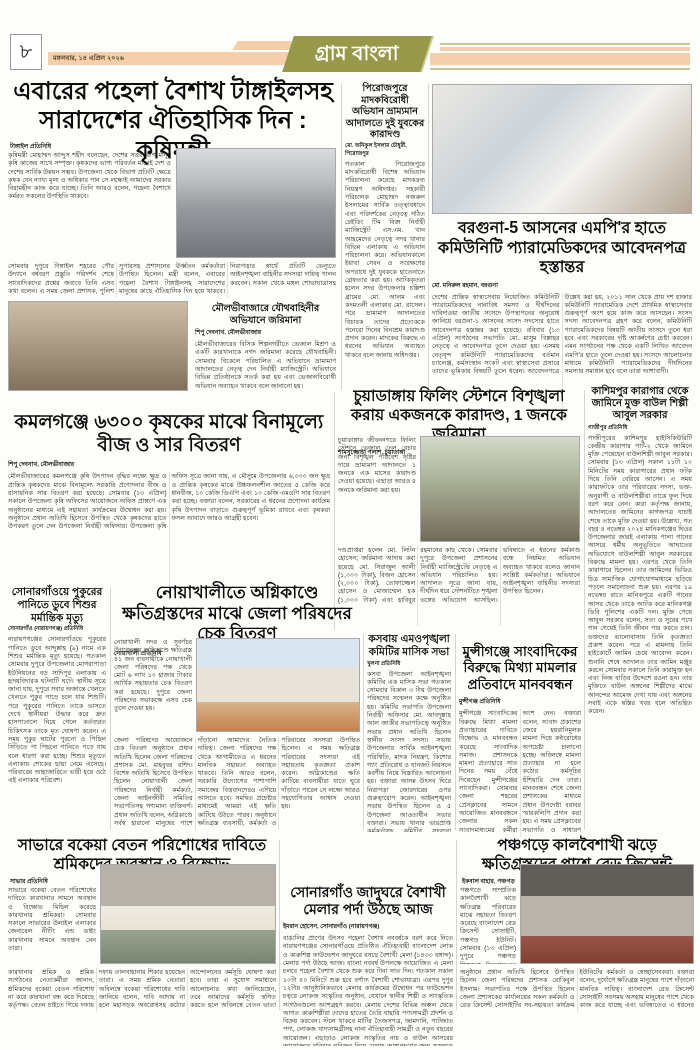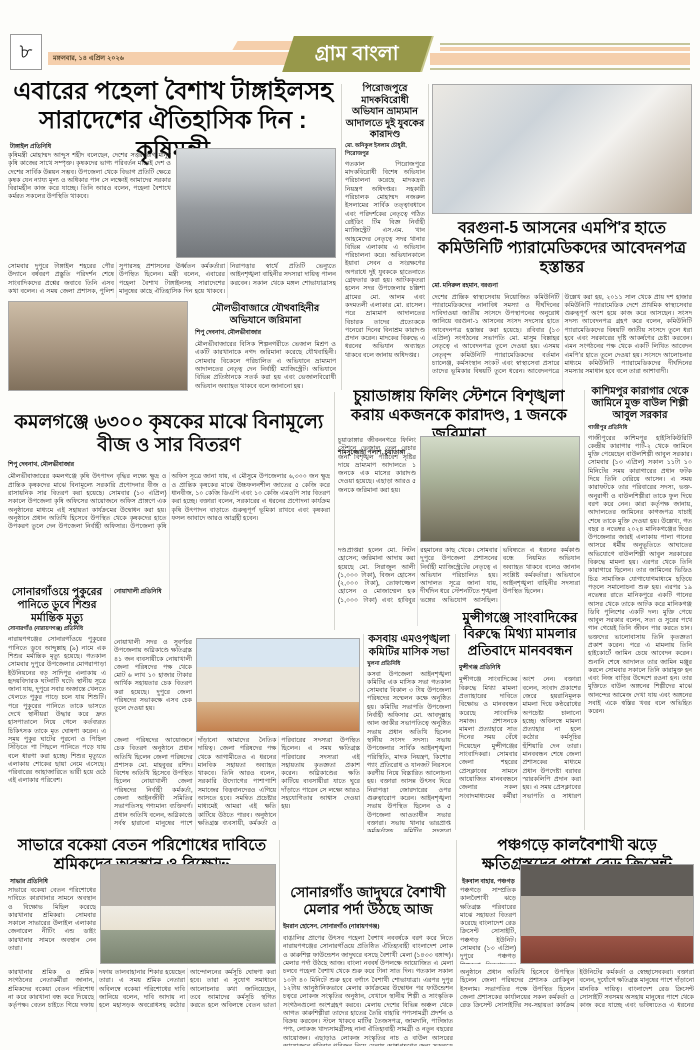--- a/index.html
+++ b/index.html
@@ -113,37 +113,38 @@
 
   <div class="abs" style="left:8px;top:585px;width:98px;">
     <div class="hl" style="font-size:10.5px;">সোনারগাঁওয়ে পুকুরের পানিতে ডুবে শিশুর মর্মান্তিক মৃত্যু</div>
     <div class="byline" style="margin:2px 0;font-size:5.5px;">সোনারগাঁও (নারায়ণগঞ্জ) প্রতিনিধি</div>
     <div class="bt" style="height:188px;">নারায়ণগঞ্জের সোনারগাঁওয়ে পুকুরের পানিতে ডুবে আব্দুল্লাহ (৯) নামে এক শিশুর মর্মান্তিক মৃত্যু হয়েছে। গতকাল সোমবার দুপুরে উপজেলার মোগরাপাড়া ইউনিয়নের বড় সাদিপুর এলাকায় এ হৃদয়বিদারক ঘটনাটি ঘটে। স্থানীয় সূত্রে জানা যায়, দুপুরে সবার অজান্তে খেলতে খেলতে পুকুর পাড়ে চলে যায় শিশুটি। পরে পুকুরের পানিতে তাকে ভাসতে দেখে স্থানীয়রা উদ্ধার করে দ্রুত হাসপাতালে নিয়ে গেলে কর্তব্যরত চিকিৎসক তাকে মৃত ঘোষণা করেন। এ সময় পুকুর ঘাটের পুরনো ও পিছিল সিঁড়িতে পা পিছলে পানিতে পড়ে যায় বলে ধারণা করা হচ্ছে। শিশুর মৃত্যুতে এলাকায় শোকের ছায়া নেমে এসেছে। পরিবারের আহাজারিতে ভারী হয়ে ওঠে এই এলাকার পরিবেশ।</div>
   </div>
 
   <div class="vr" style="left:110px;top:588px;height:242px;"></div>
 
   <div class="abs" style="left:114px;top:583px;width:246px;">
+    <div class="hl" style="font-size:17px;">নোয়াখালীতে অগ্নিকাণ্ডে ক্ষতিগ্রস্তদের মাঝে জেলা পরিষদের চেক বিতরণ</div>
     <div class="byline" style="margin:3px 0 2px;">নোয়াখালী প্রতিনিধি</div>
   </div>
   <div class="abs bt" style="left:114px;top:638px;width:78px;height:94px;">নোয়াখালী সদর ও সুবর্ণচর উপজেলায় অগ্নিকাণ্ডে ক্ষতিগ্রস্ত ৪১ জন ব্যবসায়ীকে নোয়াখালী জেলা পরিষদের পক্ষ থেকে মোট ৬ লাখ ১০ হাজার টাকার আর্থিক সহায়তার চেক বিতরণ করা হয়েছে। দুপুরে জেলা পরিষদের সভাকক্ষে এসব চেক তুলে দেওয়া হয়।</div>
   <div class="abs photo ph-cheque" style="left:196px;top:638px;width:164px;height:94px;"></div>
   <div class="abs bt cols3" style="left:114px;top:736px;width:246px;height:94px;">জেলা পরিষদের আয়োজনে চেক বিতরণ অনুষ্ঠানে প্রধান অতিথি ছিলেন জেলা পরিষদের প্রশাসক মো. মাহবুবর রশিদ। বিশেষ অতিথি হিসেবে উপস্থিত ছিলেন নোয়াখালী জেলা পরিষদের নির্বাহী কর্মকর্তা, জেলা আইনজীবী সমিতির সভাপতিসহ গণ্যমান্য ব্যক্তিবর্গ। প্রধান অতিথি বলেন, অগ্নিকাণ্ডে সর্বস্ব হারানো মানুষের পাশে দাঁড়ানো আমাদের নৈতিক দায়িত্ব। জেলা পরিষদের পক্ষ থেকে আগামীতেও এ ধরনের মানবিক সহায়তা অব্যাহত থাকবে। তিনি আরও বলেন, সরকারি উদ্যোগের পাশাপাশি সমাজের বিত্তবানদেরও এগিয়ে আসতে হবে। সমন্বিত প্রচেষ্টার মাধ্যমেই আমরা এই ক্ষতি কাটিয়ে উঠতে পারব। অনুষ্ঠানে ক্ষতিগ্রস্ত ব্যবসায়ী, কর্মকর্তা ও পরিবারের সদস্যরা উপস্থিত ছিলেন। এ সময় ক্ষতিগ্রস্ত পরিবারের সদস্যরা এই সহায়তায় কৃতজ্ঞতা প্রকাশ করেন। অগ্নিকাণ্ডের ক্ষতি কাটিয়ে ব্যবসায়ীরা যাতে ঘুরে দাঁড়াতে পারেন সে লক্ষ্যে আরও সহযোগিতার আশ্বাস দেওয়া হয়।</div>
 
   <div class="vr" style="left:363px;top:634px;height:196px;"></div>
 
   <div class="abs" style="left:367px;top:632px;width:84px;">
     <div class="hl" style="font-size:10.5px;">কসবায় এমওপৃঙ্খলা কমিটির মাসিক সভা</div>
     <div class="byline" style="margin:2px 0;font-size:5.5px;">খুলনা প্রতিনিধি</div>
     <div class="bt" style="height:162px;">কসবা উপজেলা আইনশৃঙ্খলা কমিটির এক মাসিক সভা গতকাল সোমবার বিকাল ৩ টায় উপজেলা পরিষদের সম্মেলন কক্ষে অনুষ্ঠিত হয়। কমিটির সভাপতি উপজেলা নির্বাহী অফিসার মো. আবদুল্লাহ আল জাকীর সভাপতিত্বে অনুষ্ঠিত সভায় প্রধান অতিথি ছিলেন স্থানীয় সংসদ সদস্য। সভায় উপজেলার সার্বিক আইনশৃঙ্খলা পরিস্থিতি, মাদক নিয়ন্ত্রণ, কিশোর গ্যাং প্রতিরোধ ও যানজট নিরসনে করণীয় নিয়ে বিস্তারিত আলোচনা হয়। বক্তারা আসন্ন উৎসব ঘিরে নিরাপত্তা জোরদারের ওপর গুরুত্বারোপ করেন। আইনশৃঙ্খলা সভায় উপস্থিত ছিলেন ও ৫ উপজেলা আওতাধীন সভার বক্তারা। সভায় থানার ভারপ্রাপ্ত কর্মকর্তাসহ কমিটির সদস্যরা উপস্থিত ছিলেন এবং মাসিক কার্যক্রমের প্রতিবেদন উপস্থাপন করেন উপজেলা আনসারের অফিস মডেলের মিডিয়ার রহমান।</div>
   </div>
 
   <div class="vr" style="left:455px;top:634px;height:196px;"></div>
 
-  <div class="abs" style="left:459px;top:610px;width:122px;">
+  <div class="abs" style="left:459px;top:644px;width:122px;">
     <div class="hl" style="font-size:13.5px;">মুন্সীগঞ্জে সাংবাদিকের বিরুদ্ধে মিথ্যা মামলার প্রতিবাদে মানববন্ধন</div>
     <div class="byline" style="margin:3px 0 2px;">মুন্সীগঞ্জ প্রতিনিধি</div>
     <div class="bt cols2" style="height:128px;">মুন্সীগঞ্জে সাংবাদিকের বিরুদ্ধে মিথ্যা মামলা প্রত্যাহারের দাবিতে বিক্ষোভ ও মানববন্ধন করেছে সাংবাদিক সমাজ। প্রশাসনকে মামলা প্রত্যাহারে সাত দিনের সময় বেঁধে দিয়েছেন মুন্সীগঞ্জের সাংবাদিকরা। সোমবার জেলা শহরের প্রেসক্লাবের সামনে আয়োজিত মানববন্ধনে জেলার সকল সংবাদমাধ্যমের কর্মীরা অংশ নেন। বক্তারা বলেন, সংবাদ প্রকাশের জেরে হয়রানিমূলক মামলা দিয়ে কণ্ঠরোধের অপচেষ্টা চালানো হচ্ছে। অবিলম্বে মামলা প্রত্যাহার না হলে কঠোর কর্মসূচির হুঁশিয়ারি দেন তারা। মানববন্ধন শেষে জেলা প্রশাসকের মাধ্যমে প্রধান উপদেষ্টা বরাবর স্মারকলিপি প্রদান করা হয়। এ সময় প্রেসক্লাবের সভাপতি ও সাধারণ সম্পাদকসহ সাংবাদিক নেতৃবৃন্দ উপস্থিত ছিলেন। তারা বলেন, মুক্ত সাংবাদিকতার পথ রুদ্ধ করতে যেকোনো অপচেষ্টা প্রতিহত করা হবে। দাবি আদায় না হলে বৃহত্তর আন্দোলনের ঘোষণাও দেওয়া হয় মানববন্ধন থেকে।</div>
   </div>
 
   <div class="abs" style="left:8px;top:836px;width:268px;">
     <div class="hl" style="font-size:15.5px;">সাভারে বকেয়া বেতন পরিশোধের দাবিতে শ্রমিকদের অবস্থান ও বিক্ষোভ</div>
   </div>
   <div class="abs byline" style="left:10px;top:876px;">সাভার প্রতিনিধি</div>
   <div class="abs bt" style="left:8px;top:886px;width:88px;height:78px;">সাভারে বকেয়া বেতন পরিশোধের দাবিতে কারখানার সামনে অবস্থান ও বিক্ষোভ মিছিল করেছে কারখানার শ্রমিকরা। সোমবার সকালে সাভারের উলাইল এলাকার জেনারেল নীটিং এন্ড ডাইং কারখানার সামনে অবস্থান নেন তারা।</div>

